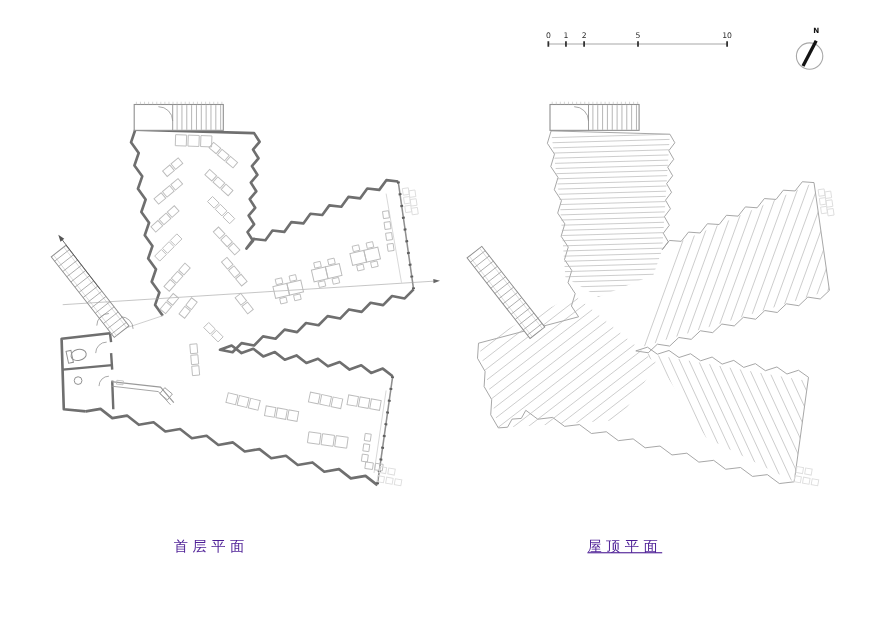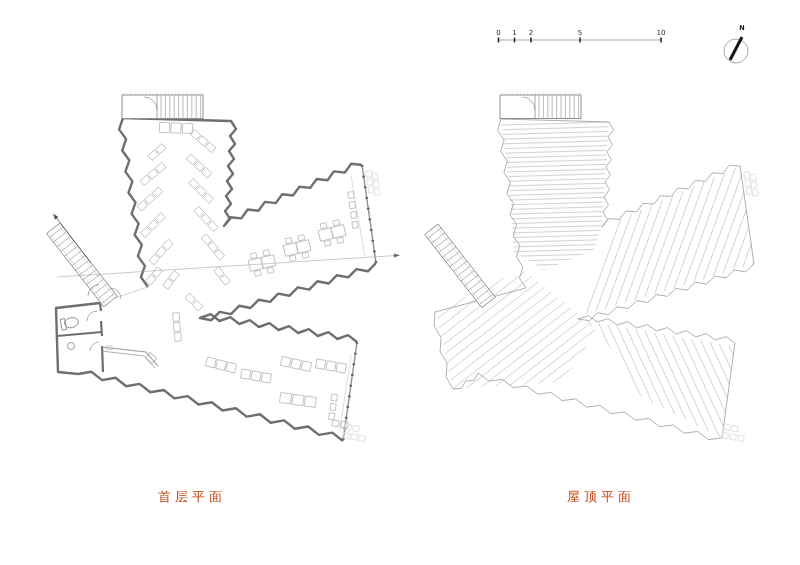--- a/index.html
+++ b/index.html
@@ -1,22 +1,22 @@
 <!DOCTYPE html>
 <html><head>
 <meta charset="utf-8">
 <style>
   html,body{margin:0;padding:0;background:#fff;}
   .sheet{position:relative;width:800px;height:565px;background:#ffffff;overflow:hidden;
          font-family:"DejaVu Sans",sans-serif;}
   .sheet svg{position:absolute;left:0;top:0;}
-  .plan-title{position:absolute;font-size:13px;letter-spacing:4px;color:#c2410c;
+  .plan-title{position:absolute;font-size:13px;letter-spacing:4px;color:#4c1d95;
               width:120px;text-align:center;white-space:nowrap;}
   #title-floor{left:132px;top:488px;}
-  #title-roof{left:541px;top:488px;}
+  #title-roof{left:508px;top:488px;text-decoration:underline;}
   text.scale-num{font-size:7px;fill:#2b2b2b;}
   text.north-n{font-size:6.5px;fill:#111;font-weight:bold;}
 </style>
 </head>
 <body>
 
 <div class="sheet">
   <svg width="800" height="565" viewBox="0 0 800 565">
     <defs id="defs">
         <clipPath id="clip-top">

